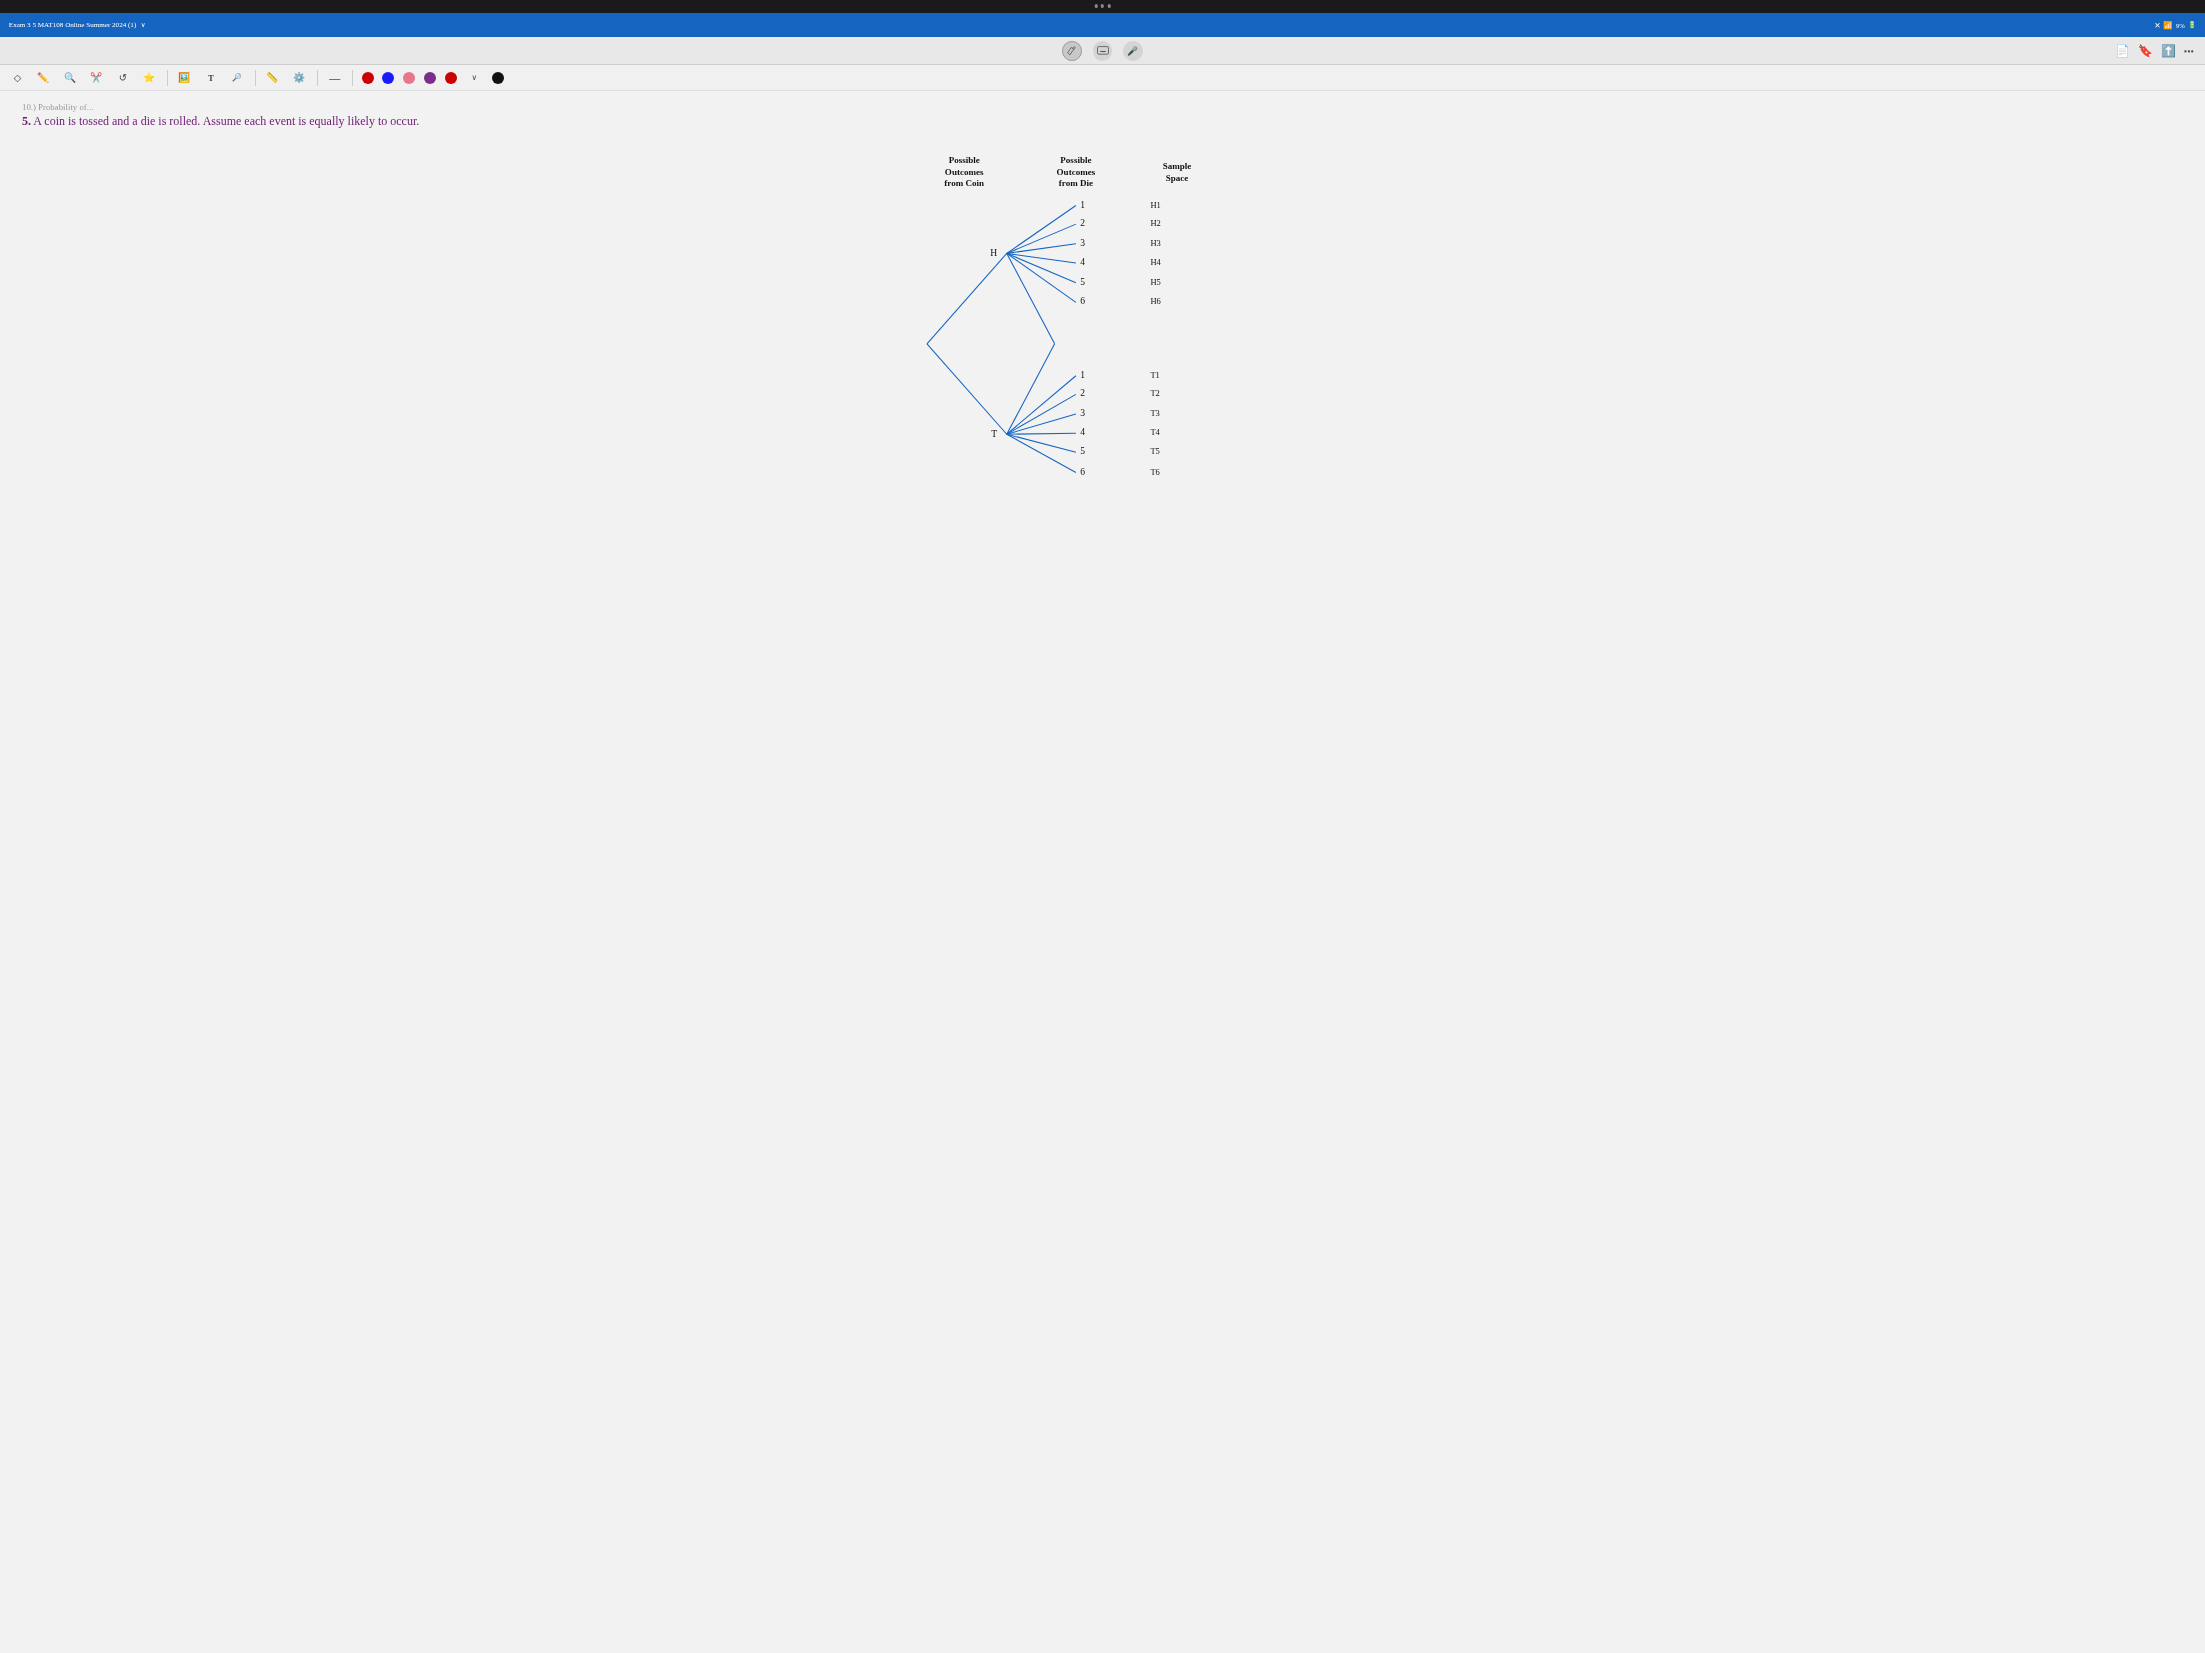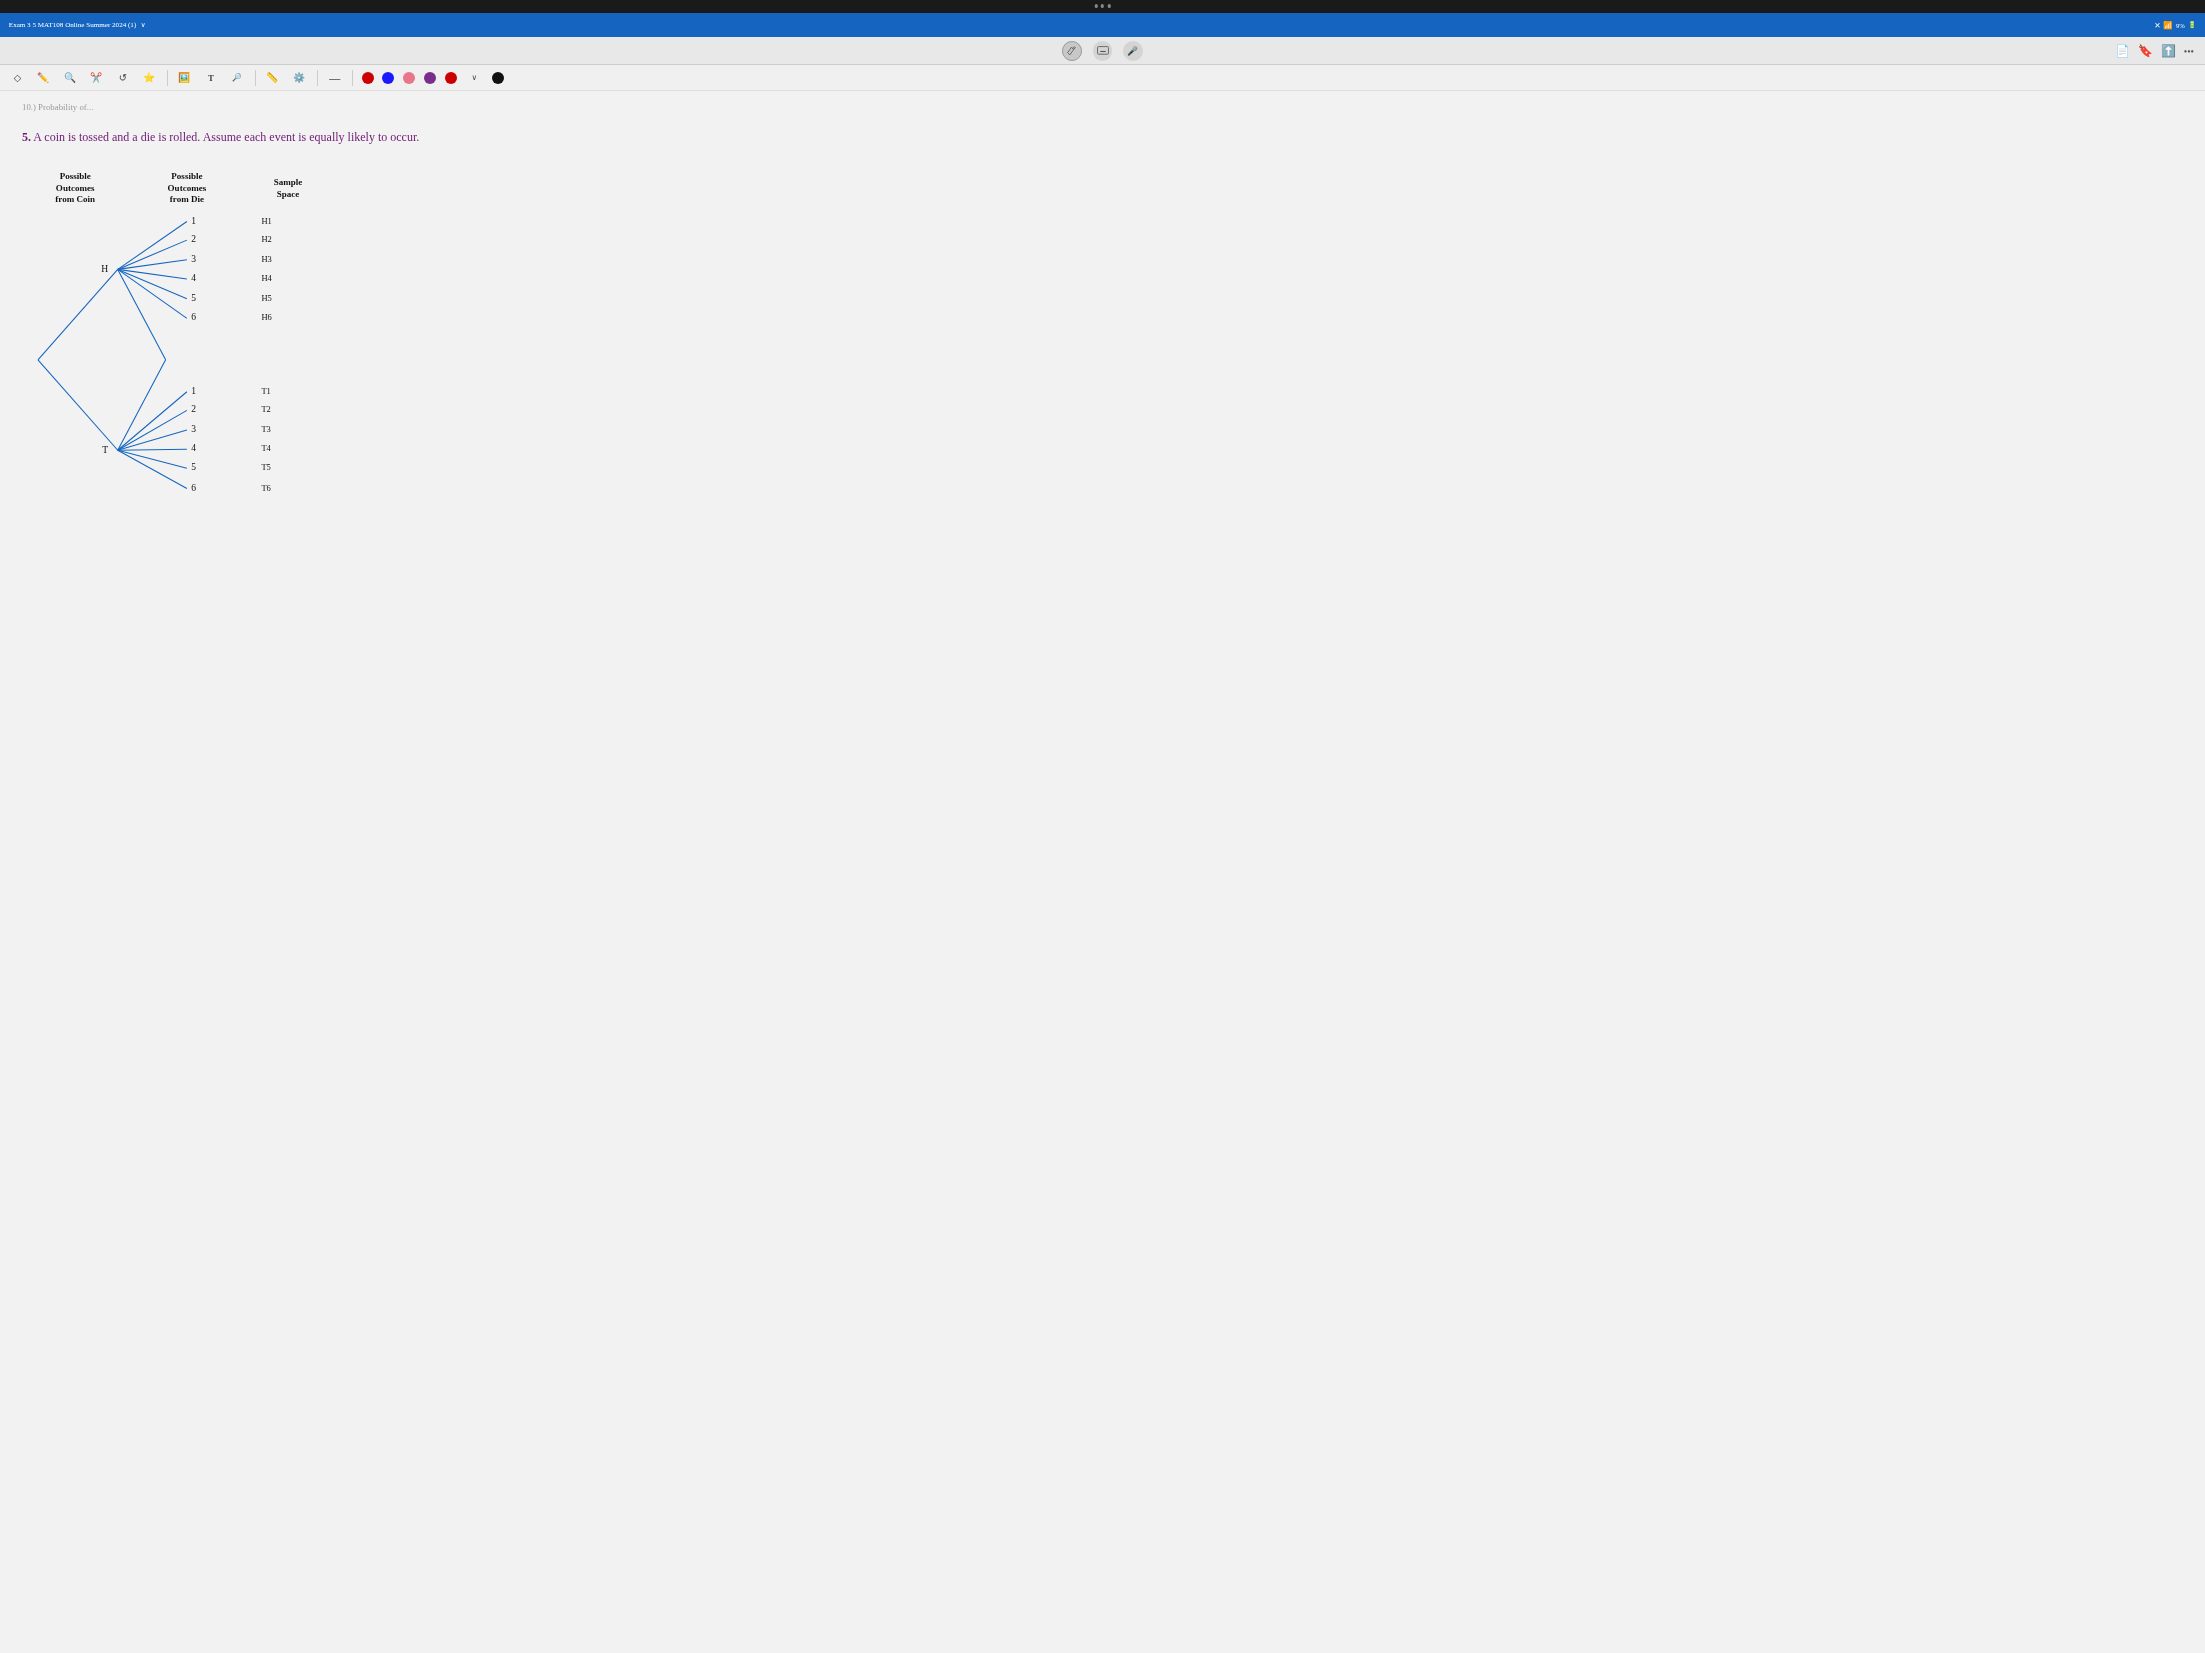--- a/index.html
+++ b/index.html
@@ -173,20 +173,21 @@
     }
 
     .problem-number {
       font-weight: bold;
     }
 
     
     .tree-svg-container {
       width: 100%;
       margin-top: 6px;
+      text-align: center;
     }
 
     svg.tree-diagram {
       width: 383px;
       height: 383px;
     }
 
     .tree-line {
       stroke: #1565c0;
       stroke-width: 2;
@@ -288,21 +289,21 @@
     <div class="color-circle" style="background:#1a1aff;"></div>
     <div class="color-circle" style="background:#e8758a;"></div>
     <div class="color-circle" style="background:#7b2d8b;"></div>
     <div class="color-circle" style="background:#cc0000;"></div>
     <div class="ann-btn" style="font-size:7.7px;">∨</div>
     <div class="color-circle" style="background:#111111;"></div>
   </div>
 
   <div class="main-content">
 
-    <div style="font-size:8.8px; color:#999; margin-bottom:16px;">
+    <div style="font-size:8.8px; color:#999; margin-bottom:0;">
       <span>10.) Probability of...</span>
     </div>
 
     <div class="problem-text">
       <span class="problem-number">5.</span>
       <span>A coin is tossed and a die is rolled.  Assume each event is equally likely to occur.</span>
     </div>
 
     <div class="tree-svg-container">
       <svg class="tree-diagram" viewBox="0 0 720 720" width="394" height="394">

